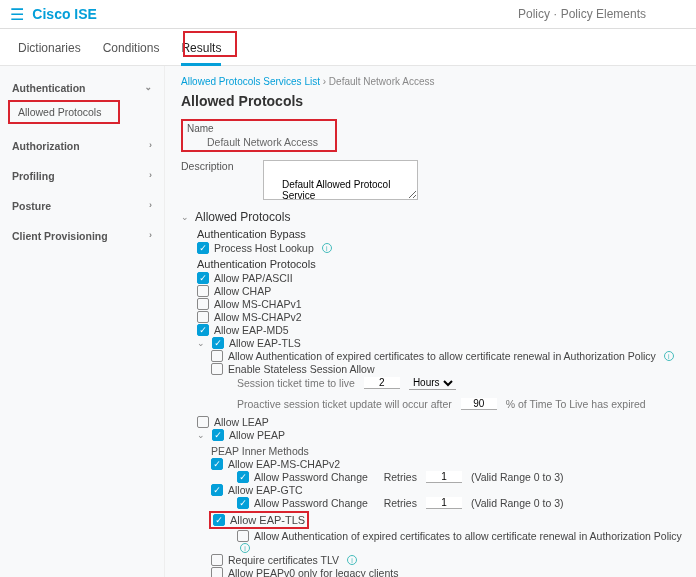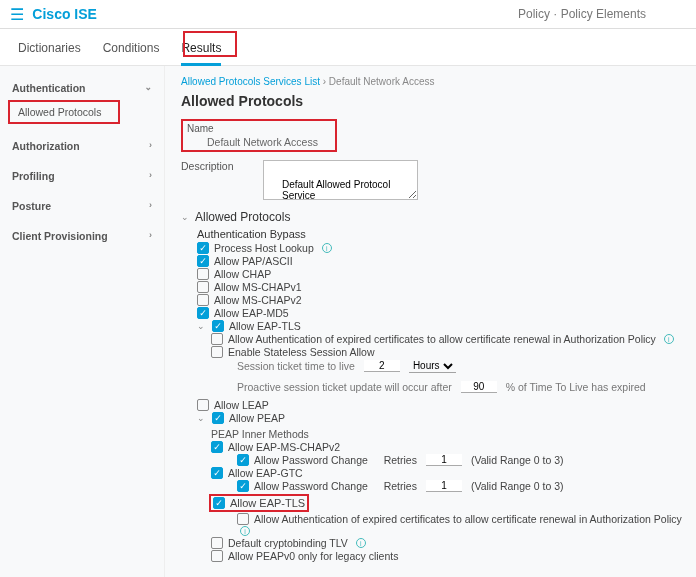--- a/index.html
+++ b/index.html
@@ -118,20 +118,21 @@
       <span>Allowed Protocols</span>
     </div>
 
     <div class="sub-hdr">Authentication Bypass</div>
     <div class="cb-row lvl1">
       <span class="cb ck">✓</span>
       <span>Process Host Lookup</span>
       <span class="help">i</span>
     </div>
 
+    <div class="sub-hdr">Authentication Protocols</div>
     <div class="cb-row lvl1">
         <span class="cb ck">✓</span>
         <span>Allow PAP/ASCII</span>
       </div>
     <div class="cb-row lvl1">
         <span class="cb"></span>
         <span>Allow CHAP</span>
       </div>
     <div class="cb-row lvl1">
         <span class="cb"></span>
@@ -204,21 +205,21 @@
     </div>
     <div class="cb-row lvl3">
         <span class="cb"></span>
         <span>Allow Authentication of expired certificates to allow certificate renewal in Authorization Policy</span>
       </div>
     <div class="cb-row lvl3">
         <span class="help">i</span>
       </div>
     <div class="cb-row lvl2">
         <span class="cb"></span>
-        <span>Default cryptobinding TLV</span>
+        <span>Require certificates TLV</span>
         <span class="help">i</span>
       </div>
     <div class="cb-row lvl2">
         <span class="cb"></span>
         <span>Allow PEAPv0 only for legacy clients</span>
       </div>
   </div>
 </div>
 
 </body></html>

